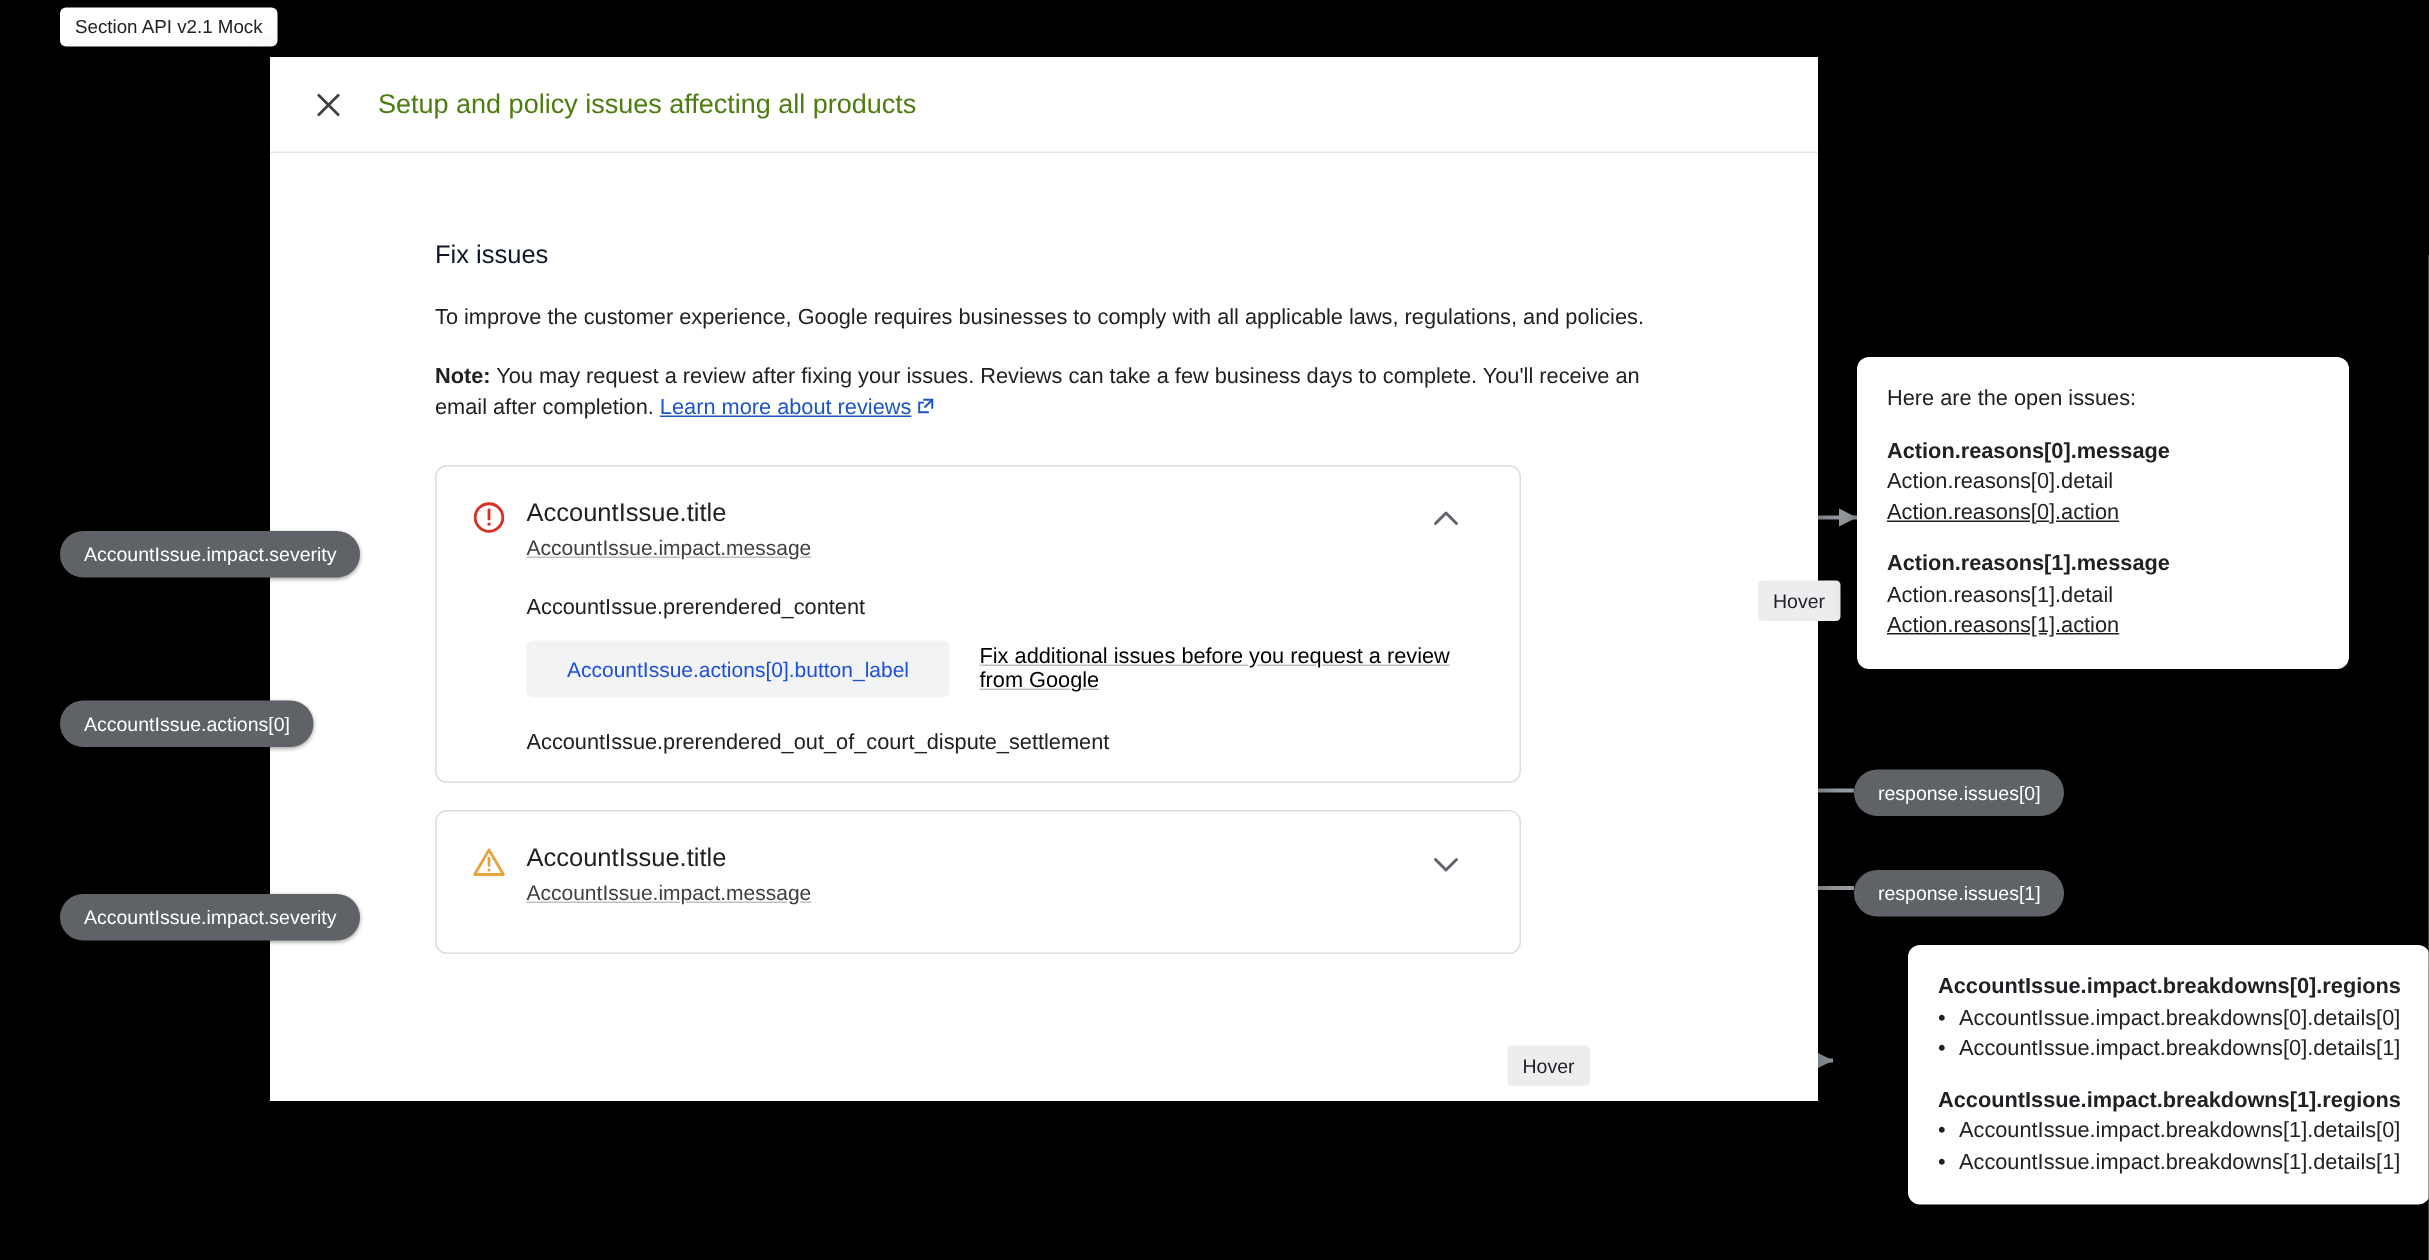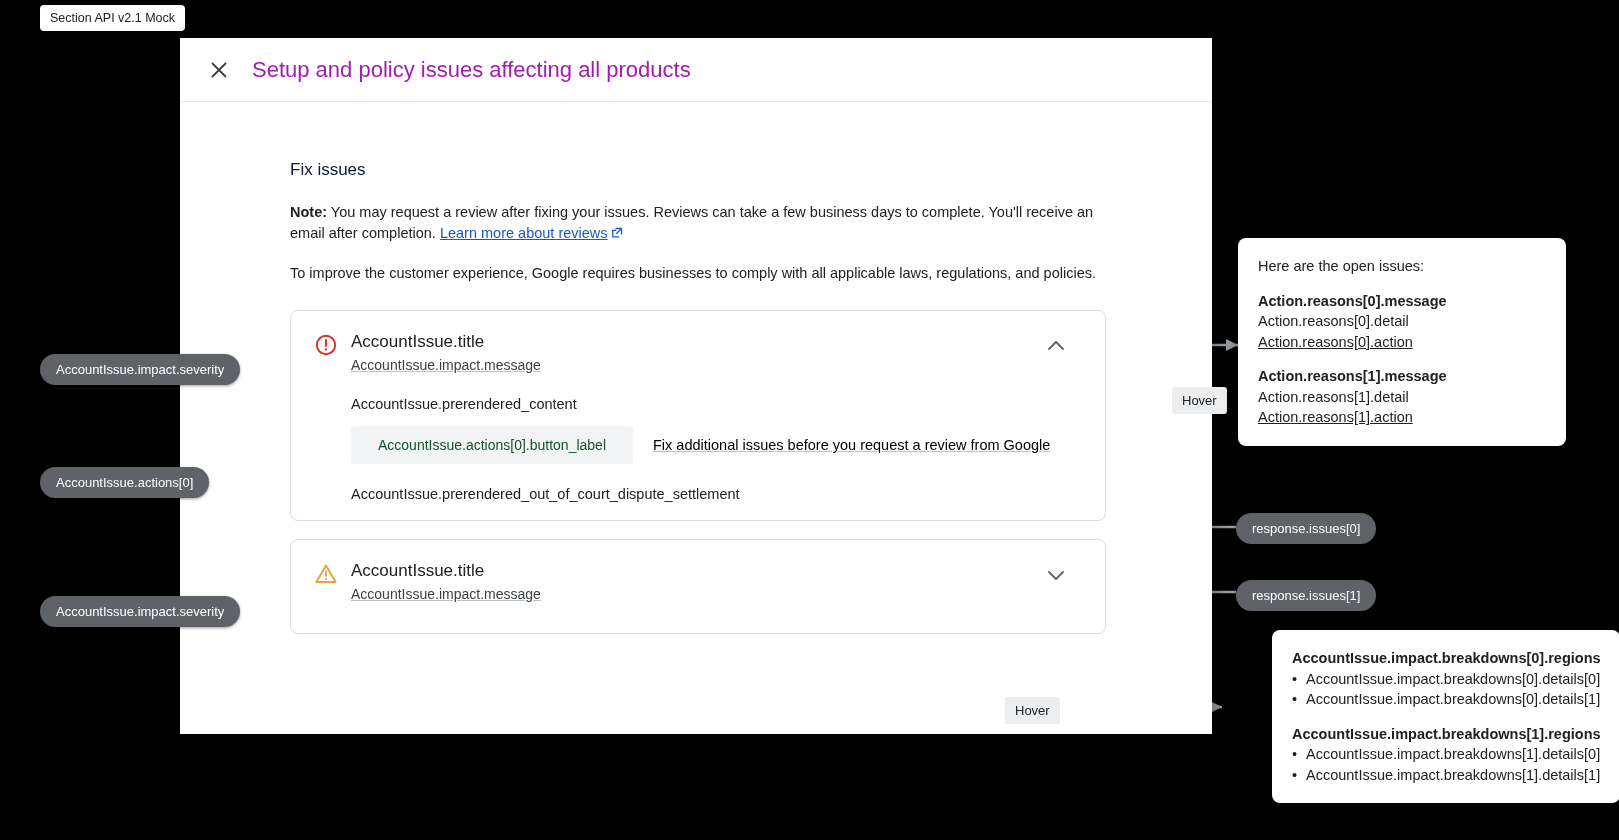--- a/index.html
+++ b/index.html
@@ -51,22 +51,22 @@
   .close-btn {
     width: 34px;
     height: 34px;
     display: flex;
     align-items: center;
     justify-content: center;
     cursor: pointer;
     color: #3c4043;
   }
   .dialog-title {
-    font-size: 22px;
-    color: #a21caf;
+    font-size: 18px;
+    color: #4d7c0f;
     margin-left: 16px;
     font-weight: 400;
   }
 
   .dialog-body {
     padding: 58px 0 0 110px;
     box-sizing: border-box;
   }
   .section-title {
     font-size: 17px;
@@ -89,21 +89,21 @@
   }
   .ext-icon {
     display: inline-block;
     vertical-align: -1px;
     margin-left: 3px;
   }
 
   
   .issue-card {
     position: relative;
-    width: 816px;
+    width: 724px;
     border: 1px solid #dadce0;
     border-radius: 8px;
     background: #fff;
     box-sizing: border-box;
     margin-bottom: 18px;
     padding: 20px 36px 18px 24px;
   }
   .issue-head {
     display: flex;
     align-items: flex-start;
@@ -142,21 +142,21 @@
     color: #202124;
     margin: 22px 0 0 36px;
   }
   .actions-row {
     display: flex;
     align-items: center;
     margin: 14px 0 0 36px;
   }
   .action-btn {
     background: #f1f3f4;
-    color: #14532d;
+    color: #1d4ed8;
     border: none;
     border-radius: 4px;
     font-size: 14px;
     padding: 11px 18px;
     font-family: "Liberation Sans", sans-serif;
     cursor: default;
     min-width: 282px;
     text-align: center;
   }
   .action-note {
@@ -274,31 +274,31 @@
       <svg width="20" height="20" viewBox="0 0 20 20">
         <path d="M3,3 L17,17 M17,3 L3,17" stroke="#3c4043" stroke-width="1.8" fill="none"></path>
       </svg>
     </div>
     <div class="dialog-title">Setup and policy issues affecting all products</div>
   </div>
 
   <div class="dialog-body">
     <h2 class="section-title">Fix issues</h2>
 
+    <p class="para">To improve the customer experience, Google requires businesses to comply with all applicable laws, regulations, and policies.</p>
+
     <p class="para">
       <b>Note:</b><span> You may request a review after fixing your issues. Reviews can take a few business days to complete. You'll receive an email after completion. </span><span class="link">Learn more about reviews</span><span class="ext-icon">
         <svg width="12" height="12" viewBox="0 0 12 12">
           <path d="M4.5,1.5 H10.5 V7.5" stroke="#1a56c5" stroke-width="1.3" fill="none"></path>
           <path d="M10.2,1.8 L5.3,6.7" stroke="#1a56c5" stroke-width="1.3" fill="none"></path>
           <path d="M8.2,9.8 H1.8 V3.4 H5" stroke="#1a56c5" stroke-width="1.3" fill="none"></path>
         </svg>
       </span>
     </p>
-
-    <p class="para">To improve the customer experience, Google requires businesses to comply with all applicable laws, regulations, and policies.</p>
 
     <div class="issue-card" style="margin-top:26px;">
       <div class="issue-head">
         <span class="issue-icon">
           <svg width="22" height="22" viewBox="0 0 22 22">
             <circle cx="11" cy="11" r="9.2" fill="none" stroke="#d93025" stroke-width="1.9"></circle>
             <path d="M11,6 V12" stroke="#d93025" stroke-width="1.9" stroke-linecap="round"></path>
             <circle cx="11" cy="15.4" r="1.15" fill="#d93025"></circle>
           </svg>
         </span>

